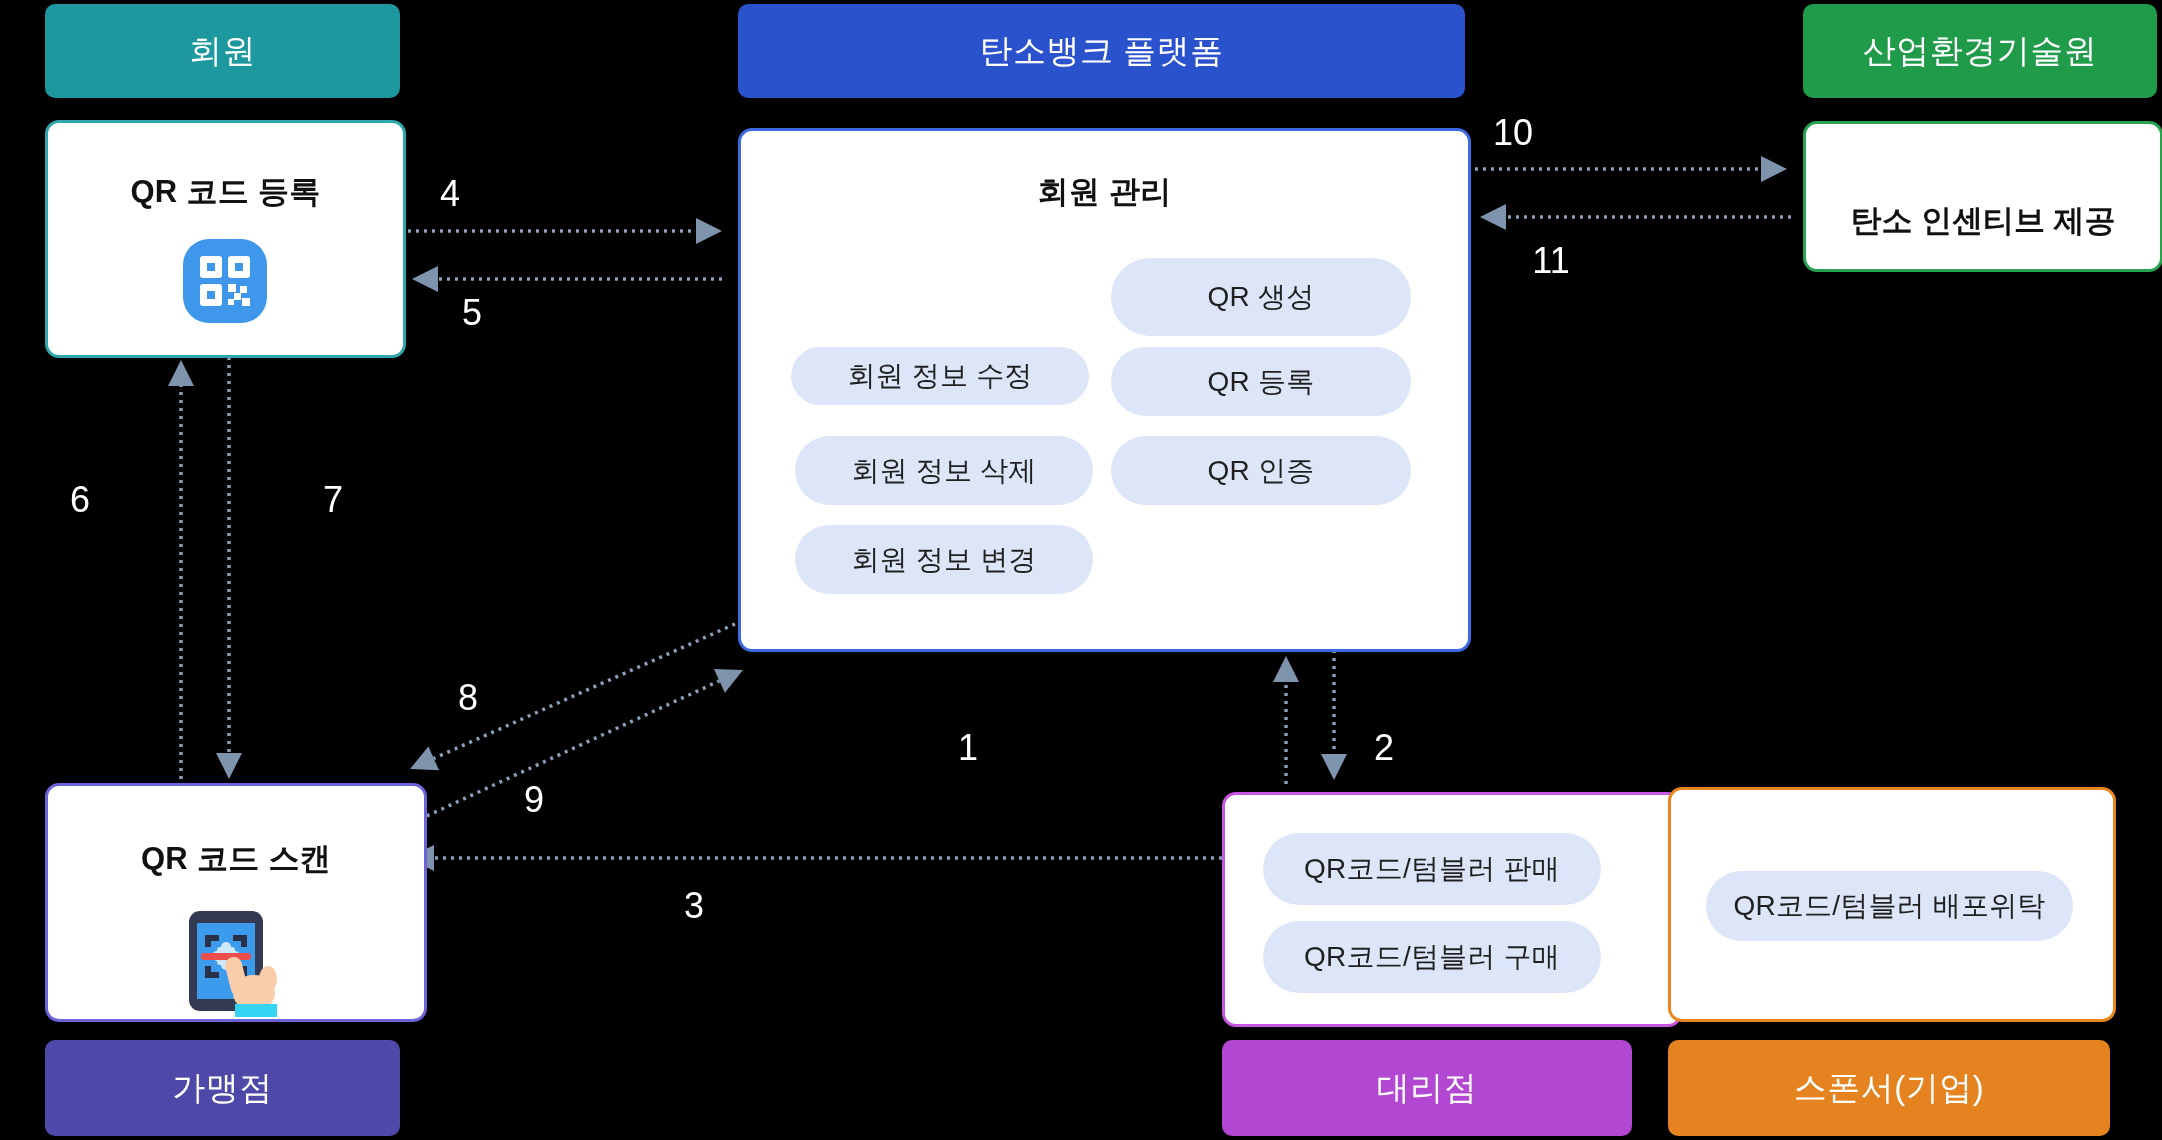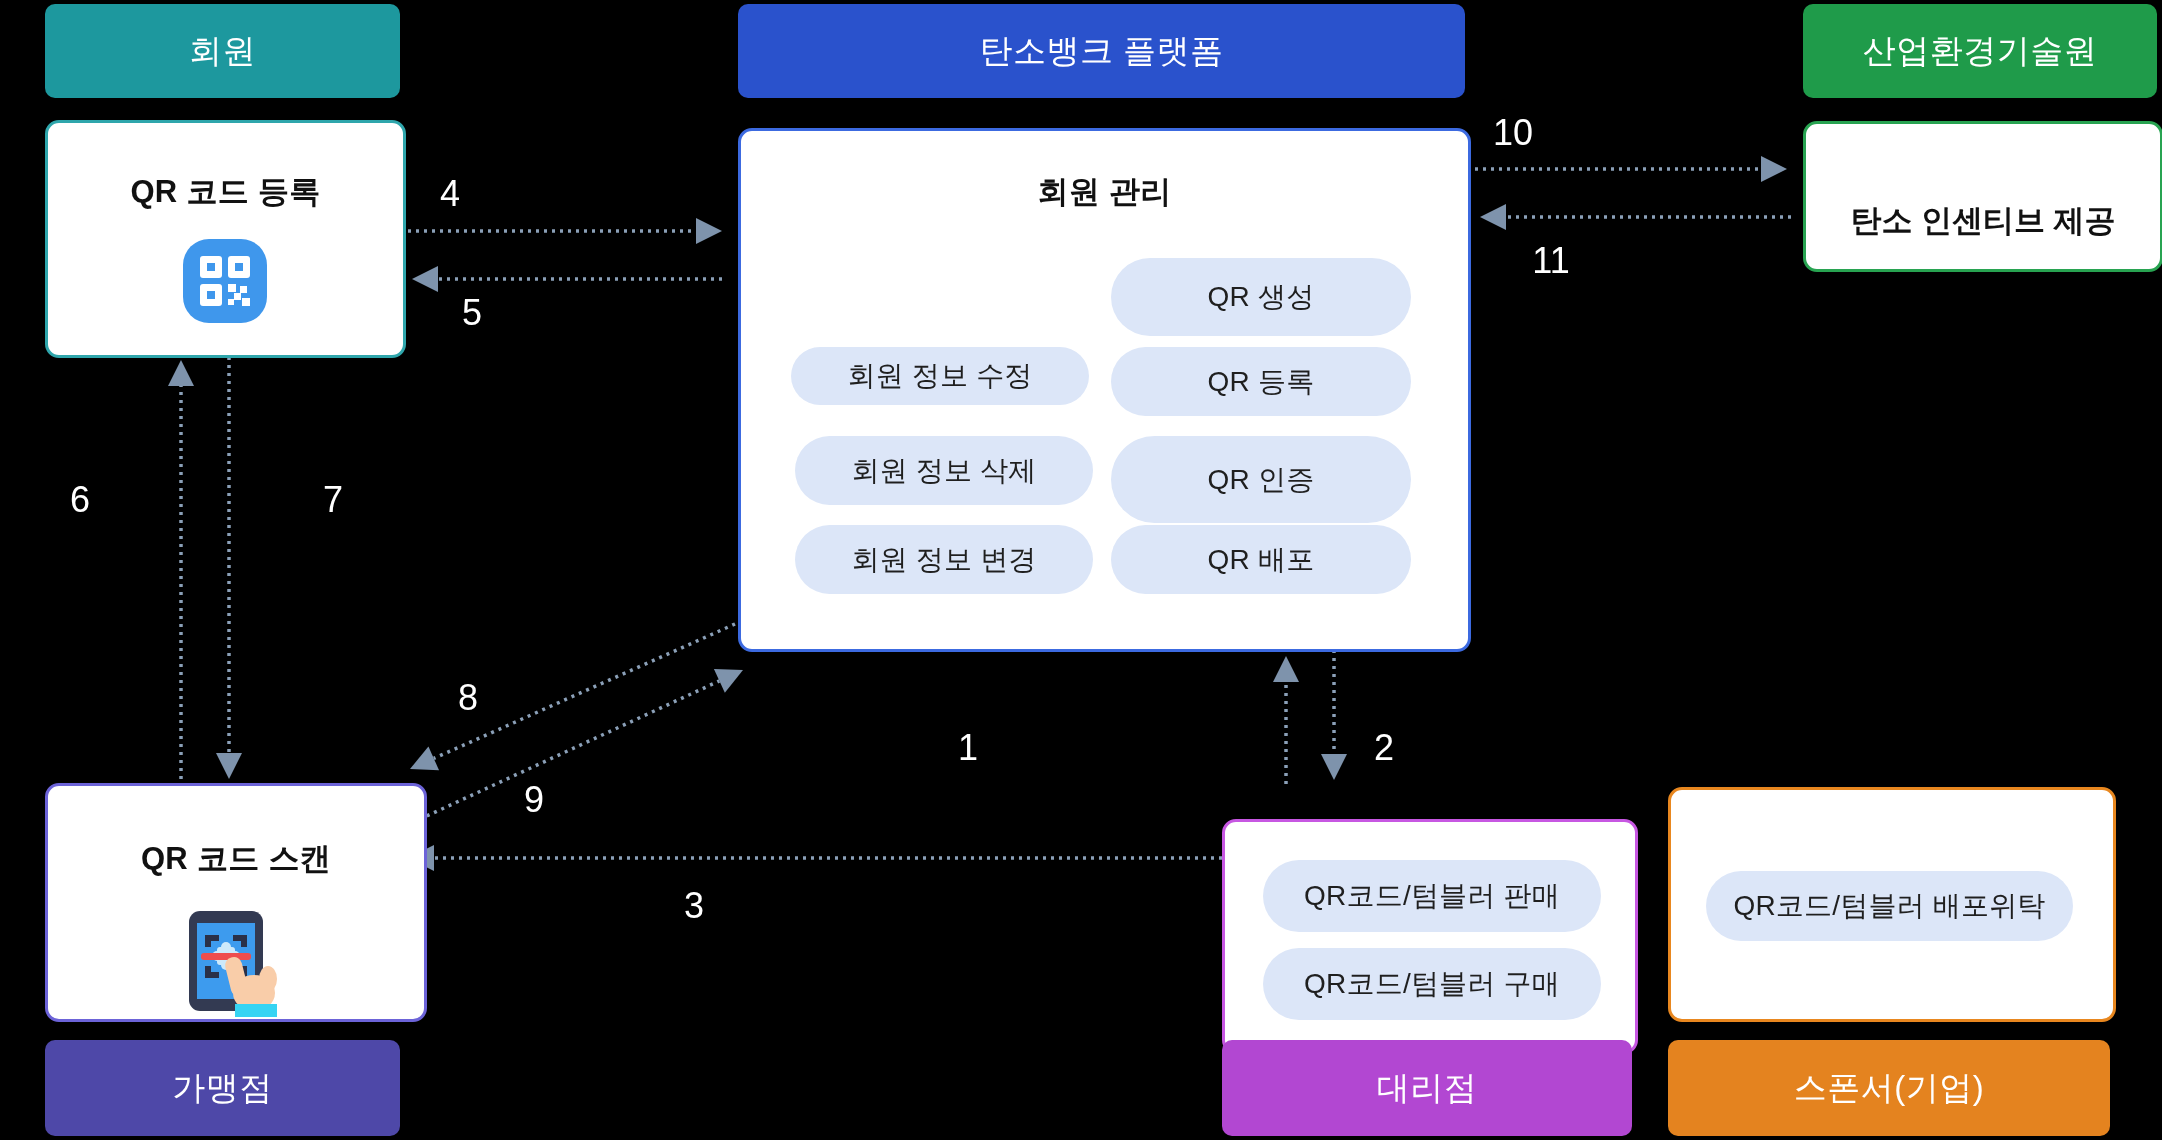--- a/index.html
+++ b/index.html
@@ -116,25 +116,22 @@
     <div class="pill" style="left:54px;top:394px;width:298px;height:69px;">
       <span>회원 정보 변경</span>
     </div>
 
     <div class="pill" style="left:370px;top:127px;width:300px;height:78px;">
       <span>QR 생성</span>
     </div>
     <div class="pill" style="left:370px;top:216px;width:300px;height:69px;">
       <span>QR 등록</span>
     </div>
-    <div class="pill" style="left:370px;top:305px;width:300px;height:87px;">
+    <div class="pill" style="left:370px;top:305px;width:300px;height:69px;">
       <span>QR 인증</span>
-    </div>
-    <div class="pill" style="left:370px;top:394px;width:300px;height:69px;">
-      <span>QR 배포</span>
     </div>
   </div>
 
   <div class="box bd-green flex-center" style="left:1803px;top:121px;width:354px;height:145px;">
     <span style="color:#111;font-size:31px;font-weight:700;margin-top:48px;">탄소 인센티브 제공</span>
   </div>
 
   <div class="box bd-indigo" style="left:45px;top:783px;width:355px;height:233px;padding-left:21px;">
     <div class="box-title" style="top:52px;">QR 코드 스캔</div>
     <svg class="icon-abs" style="left:127px;top:117px;" width="110" height="115" viewBox="0 0 110 115">
@@ -156,21 +153,21 @@
       <rect x="26" y="50" width="50" height="7" rx="3" fill="#EE4D4D"></rect>
       <g fill="#F9CDA9">
         <rect x="53" y="54" width="17" height="40" rx="8" transform="rotate(-14 61 74)"></rect>
         <ellipse cx="79" cy="90" rx="21" ry="18"></ellipse>
         <ellipse cx="93" cy="76" rx="9" ry="13"></ellipse>
       </g>
       <rect x="60" y="101" width="42" height="13" fill="#36D4F3"></rect>
     </svg>
   </div>
 
-  <div class="box bd-magenta" style="left:1222px;top:819px;width:410px;height:229px;">
+  <div class="box bd-magenta" style="left:1222px;top:792px;width:410px;height:229px;padding-left:44px;">
     <div class="pill" style="left:38px;top:38px;width:338px;height:72px;">
       <span>QR코드/텀블러 판매</span>
     </div>
     <div class="pill" style="left:38px;top:126px;width:338px;height:72px;">
       <span>QR코드/텀블러 구매</span>
     </div>
   </div>
 
   <div class="box bd-orange" style="left:1668px;top:787px;width:442px;height:229px;">
     <div class="pill" style="left:35px;top:81px;width:367px;height:70px;">

